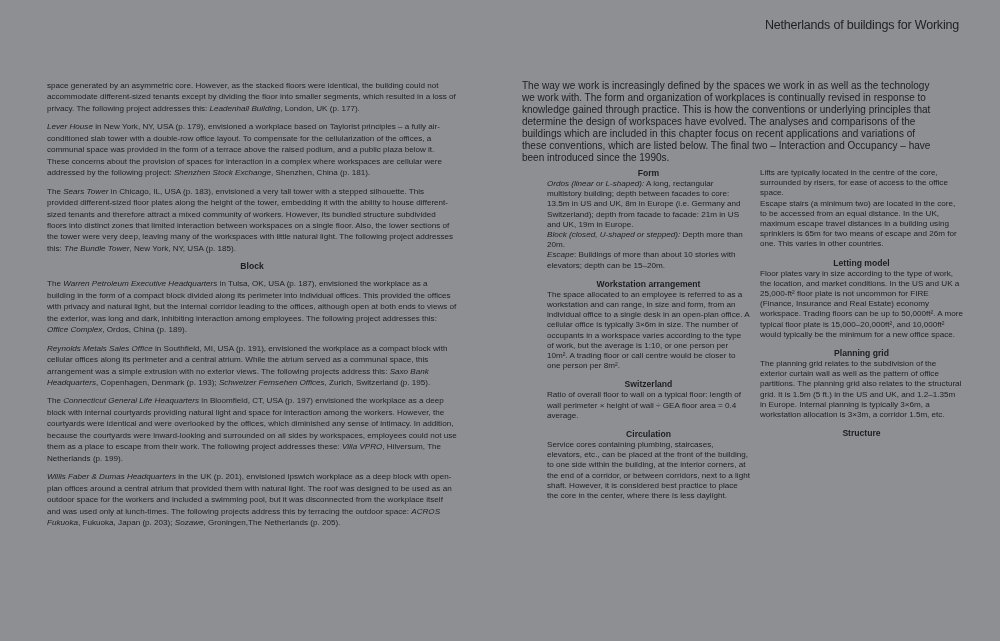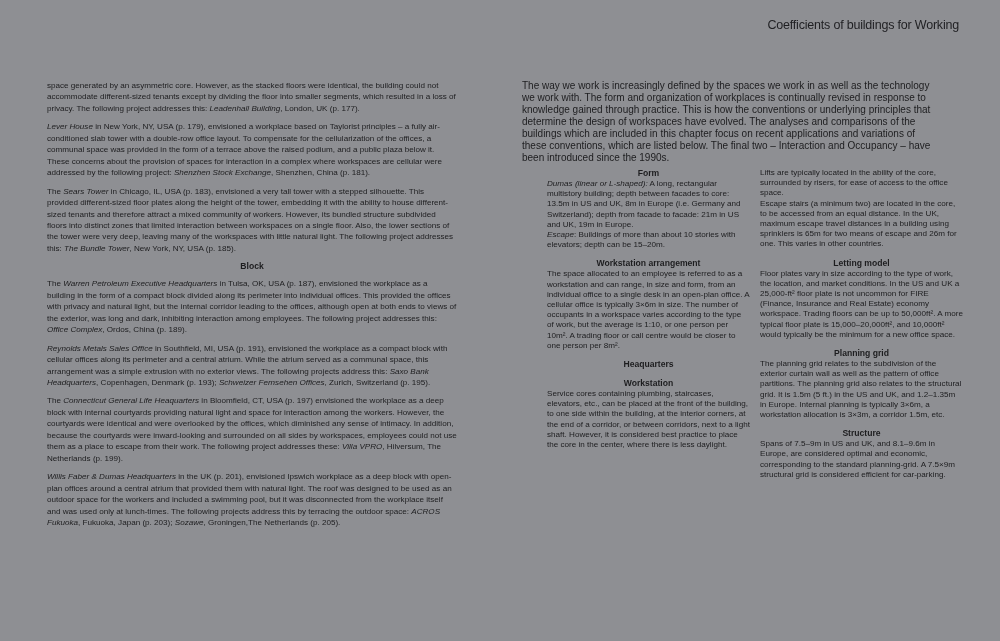--- a/index.html
+++ b/index.html
@@ -27,64 +27,65 @@
     p { margin: 0 0 7px 0; }
     i { }
     .heading-bold { font-weight: bold; font-size: 8.6px; margin: 0; line-height: 11px; text-align: center; }
     .section { margin-bottom: 8px; }
     .section p { margin: 0; }
     .left-col .heading-bold { margin: 2px 0 6px 0; }
   </style>
 </head>
 <body>
 
-<div class="running-head">Coefficients of buildings for Working</div>
+<div class="running-head">Netherlands of buildings for Working</div>
 
 <div class="left-col">
   <p><span>space generated by an asymmetric core. However, as the stacked floors were identical, the building could not accommodate different-sized tenants except by dividing the floor into smaller segments, which resulted in a loss of privacy. The following project addresses this: </span><i>Leadenhall Building</i><span>, London, UK (p. 177).</span></p>
   <p><i>Lever House</i><span> in New York, NY, USA (p. 179), envisioned a workplace based on Taylorist principles – a fully air-conditioned slab tower with a double-row office layout. To compensate for the cellularization of the offices, a communal space was provided in the form of a terrace above the raised podium, and a public plaza below it. These concerns about the provision of spaces for interaction in a complex where workspaces are cellular were addressed by the following project: </span><i>Shenzhen Stock Exchange</i><span>, Shenzhen, China (p. 181).</span></p>
   <p><span>The </span><i>Sears Tower</i><span> in Chicago, IL, USA (p. 183), envisioned a very tall tower with a stepped silhouette. This provided different-sized floor plates along the height of the tower, embedding it with the ability to house different-sized tenants and therefore attract a mixed community of workers. However, its bundled structure subdivided floors into distinct zones that limited interaction between workspaces on a single floor. Also, the lower sections of the tower were very deep, leaving many of the workspaces with little natural light. The following project addresses this: </span><i>The Bundle Tower</i><span>, New York, NY, USA (p. 185).</span></p>
   <div class="heading-bold">Block</div>
   <p><span>The </span><i>Warren Petroleum Executive Headquarters</i><span> in Tulsa, OK, USA (p. 187), envisioned the workplace as a building in the form of a compact block divided along its perimeter into individual offices. This provided the offices with privacy and natural light, but the internal corridor leading to the offices, although open at both ends to views of the exterior, was long and dark, inhibiting interaction among employees. The following project addresses this: </span><i>Office Complex</i><span>, Ordos, China (p. 189).</span></p>
   <p><i>Reynolds Metals Sales Office</i><span> in Southfield, MI, USA (p. 191), envisioned the workplace as a compact block with cellular offices along its perimeter and a central atrium. While the atrium served as a communal space, this arrangement was a simple extrusion with no exterior views. The following projects address this: </span><i>Saxo Bank Headquarters</i><span>, Copenhagen, Denmark (p. 193); </span><i>Schweizer Fernsehen Offices</i><span>, Zurich, Switzerland (p. 195).</span></p>
   <p><span>The </span><i>Connecticut General Life Heaquarters</i><span> in Bloomfield, CT, USA (p. 197) envisioned the workplace as a deep block with internal courtyards providing natural light and space for interaction among the workers. However, the courtyards were identical and were overlooked by the offices, which diminished any sense of intimacy. In addition, because the courtyards were inward-looking and surrounded on all sides by workspaces, employees could not use them as a place to escape from their work. The following project addresses these: </span><i>Villa VPRO</i><span>, Hilversum, The Netherlands (p. 199).</span></p>
   <p><i>Willis Faber &amp; Dumas Headquarters</i><span> in the UK (p. 201), envisioned Ipswich workplace as a deep block with open-plan offices around a central atrium that provided them with natural light. The roof was designed to be used as an outdoor space for the workers and included a swimming pool, but it was disconnected from the workplace itself and was used only at lunch-times. The following projects address this by terracing the outdoor space: </span><i>ACROS Fukuoka</i><span>, Fukuoka, Japan (p. 203); </span><i>Sozawe</i><span>, Groningen,The Netherlands (p. 205).</span></p>
 </div>
 
 <div class="intro">The way we work is increasingly defined by the spaces we work in as well as the technology we work with. The form and organization of workplaces is continually revised in response to knowledge gained through practice. This is how the conventions or underlying principles that determine the design of workspaces have evolved. The analyses and comparisons of the buildings which are included in this chapter focus on recent applications and variations of these conventions, which are listed below. The final two – Interaction and Occupancy – have been introduced since the 1990s.</div>
 
 <div class="col-a">
   <div class="section">
     <div class="heading-bold">Form</div>
-    <p><i>Dumas (linear or L-shaped):</i><span> A long, rectangular multistory building; depth between facades to core: 13.5m in US and UK, 8m in Europe (i.e. Germany and Switzerland); depth from facade to facade: 21m in US and UK, 19m in Europe.</span></p>
+    <p><i>Ordos (linear or L-shaped):</i><span> A long, rectangular multistory building; depth between facades to core: 13.5m in US and UK, 8m in Europe (i.e. Germany and Switzerland); depth from facade to facade: 21m in US and UK, 19m in Europe.</span></p>
+    <p><i>Block (closed, U-shaped or stepped):</i><span> Depth more than 20m.</span></p>
     <p><i>Escape</i><span>: Buildings of more than about 10 stories with elevators; depth can be 15–20m.</span></p>
   </div>
   <div class="section">
     <div class="heading-bold">Workstation arrangement</div>
     <p>The space allocated to an employee is referred to as a workstation and can range, in size and form, from an individual office to a single desk in an open-plan office. A cellular office is typically 3×6m in size. The number of occupants in a workspace varies according to the type of work, but the average is 1:10, or one person per 10m². A trading floor or call centre would be closer to one person per 8m².</p>
   </div>
   <div class="section">
-    <div class="heading-bold">Heaquarters</div>
+    <div class="heading-bold">Switzerland</div>
+    <p>Ratio of overall floor to wall on a typical floor: length of wall perimeter × height of wall ÷ GEA floor area = 0.4 average.</p>
   </div>
   <div class="section">
-    <div class="heading-bold">Workstation</div>
+    <div class="heading-bold">Circulation</div>
     <p>Service cores containing plumbing, staircases, elevators, etc., can be placed at the front of the building, to one side within the building, at the interior corners, at the end of a corridor, or between corridors, next to a light shaft. However, it is considered best practice to place the core in the center, where there is less daylight.</p>
   </div>
 </div>
 
 <div class="col-b">
   <div class="section">
-    <p>Lifts are typically located in the ability of the core, surrounded by risers, for ease of access to the office space.</p>
+    <p>Lifts are typically located in the centre of the core, surrounded by risers, for ease of access to the office space.</p>
     <p>Escape stairs (a minimum two) are located in the core, to be accessed from an equal distance. In the UK, maximum escape travel distances in a building using sprinklers is 65m for two means of escape and 26m for one. This varies in other countries.</p>
   </div>
   <div class="section">
     <div class="heading-bold">Letting model</div>
     <p>Floor plates vary in size according to the type of work, the location, and market conditions. In the US and UK a 25,000-ft² floor plate is not uncommon for FIRE (Finance, Insurance and Real Estate) economy workspace. Trading floors can be up to 50,000ft². A more typical floor plate is 15,000–20,000ft², and 10,000ft² would typically be the minimum for a new office space.</p>
   </div>
   <div class="section">
     <div class="heading-bold">Planning grid</div>
     <p>The planning grid relates to the subdivision of the exterior curtain wall as well as the pattern of office partitions. The planning grid also relates to the structural grid. It is 1.5m (5 ft.) in the US and UK, and 1.2–1.35m in Europe. Internal planning is typically 3×6m, a workstation allocation is 3×3m, a corridor 1.5m, etc.</p>
   </div>
   <div class="section">
     <div class="heading-bold">Structure</div>
-    <p>Spans of 7.5–9m in US and UK, and 8.1–9.6m in Europe, are considered optimal and economic, corresponding to the standard planning-grid. A 7.5×9m structural grid is considered efficient for car-parking.</p>
   </div>
 </div>
 
 </body></html>

